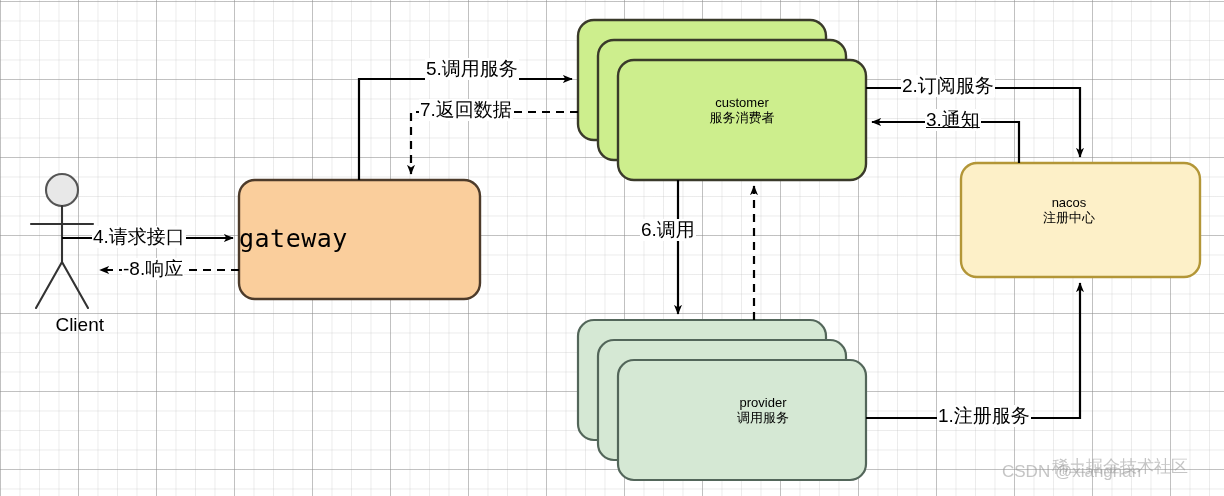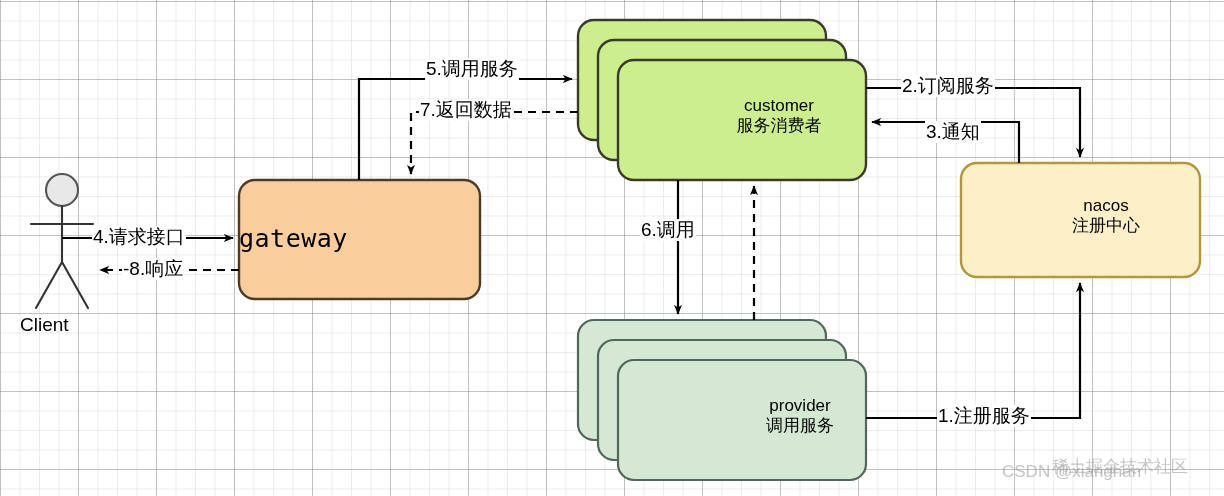--- a/index.html
+++ b/index.html
@@ -40,33 +40,32 @@
     font-family: "Liberation Sans", sans-serif;
     line-height: 1.15;
   }
   .edge-label {
     font-size: 19px;
     background: #ffffff;
     padding: 0 1px;
   }
   .node-label {
     text-align: center;
-    font-size: 17px;
-    padding-left: 37px;
+    font-size: 13px;
   }
   .node-label .en { display: block; }
   .node-label .cn { display: block; text-align: center; }
   .mono {
     font-family: "DejaVu Sans Mono", "Liberation Mono", monospace;
     font-size: 25px;
     letter-spacing: 0.5px;
   }
   .actor-name {
     font-size: 19px;
-    text-align: left;
+    text-align: right;
   }
   .watermark {
     position: absolute;
     white-space: nowrap;
     color: rgba(150,150,150,0.55);
     font-size: 17px;
     font-family: "Liberation Sans", sans-serif;
   }
 </style>
 </head>
@@ -168,21 +167,21 @@
   <div class="lbl edge-label" style="left:92px; top:226px;">4.请求接口</div>
 
   <div class="lbl edge-label" style="left:122px; top:258px;">-8.响应</div>
 
   <div class="lbl edge-label" style="left:425px; top:58px;">5.调用服务</div>
 
   <div class="lbl edge-label" style="left:419px; top:99px;">7.返回数据</div>
 
   <div class="lbl edge-label" style="left:901px; top:75px;">2.订阅服务</div>
 
-  <div class="lbl edge-label" style="left:925px; top:121px;">3.通知</div>
+  <div class="lbl edge-label" style="left:925px; top:109px;text-decoration:underline;">3.通知</div>
 
   <div class="lbl edge-label" style="left:640px; top:219px;">6.调用</div>
 
   <div class="lbl edge-label" style="left:937px; top:405px;">1.注册服务</div>
 
   <div class="watermark" style="left:1002px; top:462px;">CSDN @xianghan</div>
   <div class="watermark" style="left:1052px; top:455px;">稀土掘金技术社区</div>
 
 </div>
 

